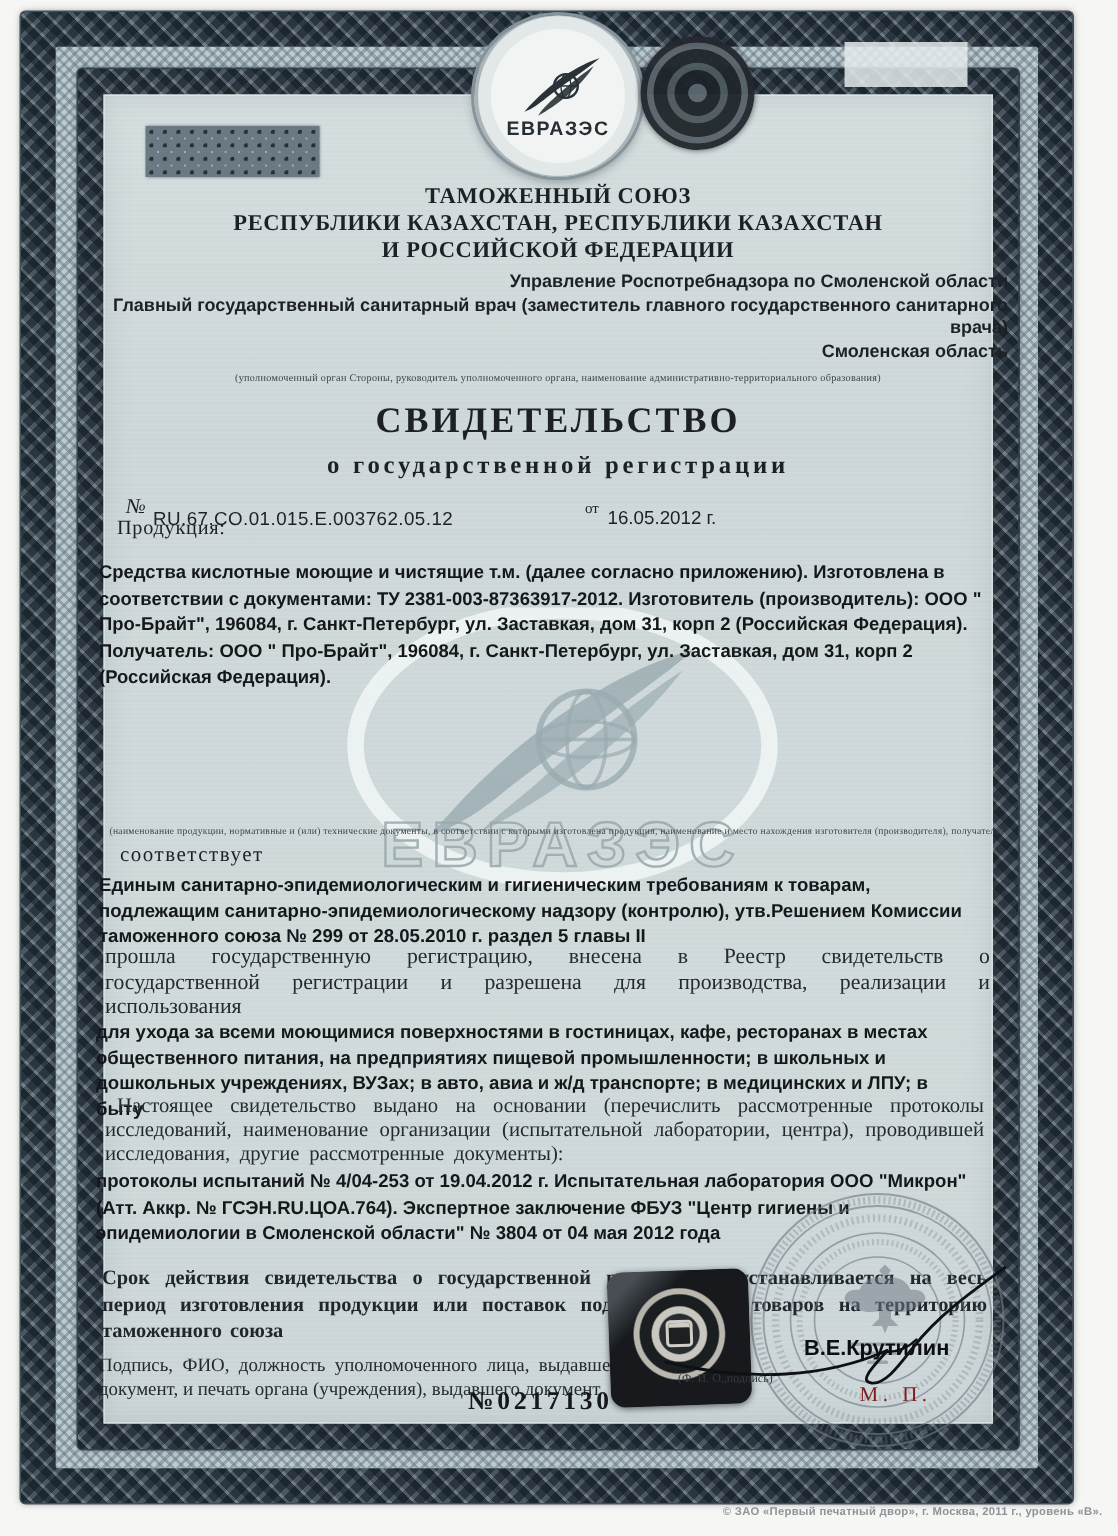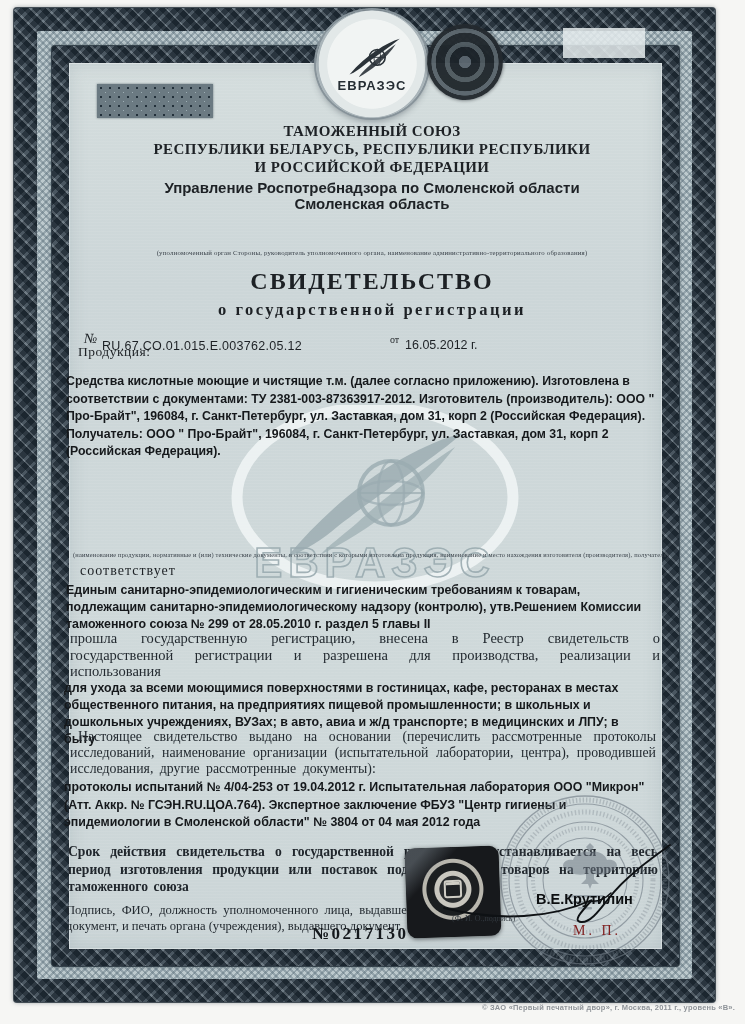--- a/index.html
+++ b/index.html
@@ -49,21 +49,21 @@
   .medallion .em-label{font-family:"Liberation Sans",sans-serif;font-weight:bold;font-size:13px;
     letter-spacing:1px;color:#262e34;margin-top:-2px;}
   .darkstamp{left:427px;top:24px;width:76px;height:76px;border-radius:50%;transform:rotate(8deg);
     background:
       radial-gradient(circle,#5a656e 0 11%,#1d242a 12% 28%,#4e595f 29% 37%,#20272c 38% 54%,#59646b 55% 62%,#23292e 63% 78%,#39434a 79% 86%,#161b1f 87% 100%);
     box-shadow:0 0 4px rgba(20,26,32,.7);opacity:.96;}
   
   .ctr{text-align:center;}
   .union{left:72px;top:122px;width:600px;font-weight:bold;font-size:15px;line-height:18px;letter-spacing:.4px;}
   .authority{left:72px;top:180px;width:600px;font-family:"Liberation Sans",sans-serif;font-weight:bold;
-    font-size:15px;line-height:15.5px;}
+    font-size:12px;line-height:15.5px;text-align:right;}
   .note{font-size:6.8px;color:#3a424a;letter-spacing:.2px;}
   .note1{left:72px;top:249px;width:600px;}
   .title-main{left:72px;top:268px;width:600px;font-weight:bold;font-size:24px;letter-spacing:2px;}
   .title-sub{left:72px;top:300px;width:600px;font-weight:bold;font-size:16.5px;letter-spacing:2.5px;}
   .reg-no-sign{left:84px;top:331px;font-size:14px;font-style:italic;}
   .reg-number{left:102px;top:339px;font-family:"Liberation Sans",sans-serif;font-size:12.5px;letter-spacing:.3px;}
   .reg-from{left:390px;top:334px;font-size:10px;}
   .reg-date{left:405px;top:338px;font-family:"Liberation Sans",sans-serif;font-size:12.5px;}
   .product-label{left:78px;top:344px;font-size:13.5px;letter-spacing:.5px;}
   .sansblock{font-family:"Liberation Sans",sans-serif;font-weight:bold;color:#15181b;}
@@ -137,25 +137,26 @@
       <circle cx="58" cy="32" r="12" fill="none" stroke="#2a3238" stroke-width="2.4"></circle>
       <ellipse cx="58" cy="32" rx="5" ry="12" fill="none" stroke="#2a3238" stroke-width="1.4"></ellipse>
       <line x1="46" y1="32" x2="70" y2="32" stroke="#2a3238" stroke-width="1.4"></line>
     </svg>
     <div class="em-label">ЕВРАЗЭС</div>
   </div>
   <div class="abs darkstamp"></div>
 
   <div class="abs union ctr">
     <div>ТАМОЖЕННЫЙ СОЮЗ</div>
-    <div>РЕСПУБЛИКИ БЕЛАРУСЬ, РЕСПУБЛИКИ РЕСПУБЛИКИ</div>
+    <div>РЕСПУБЛИКИ КАЗАХСТАН, РЕСПУБЛИКИ КАЗАХСТАН</div>
     <div>И РОССИЙСКОЙ ФЕДЕРАЦИИ</div>
   </div>
   <div class="abs authority ctr">
     <div>Управление Роспотребнадзора по Смоленской области</div>
+    <div>Главный государственный санитарный врач (заместитель главного государственного санитарного врача)</div>
     <div>Смоленская область</div>
   </div>
   <div class="abs note note1 ctr">(уполномоченный орган Стороны, руководитель уполномоченного органа, наименование административно-территориального образования)</div>
 
   <div class="abs title-main ctr">СВИДЕТЕЛЬСТВО</div>
   <div class="abs title-sub ctr">о государственной регистрации</div>
 
   <div class="abs reg-no-sign">№</div>
   <div class="abs reg-number">RU.67.CO.01.015.E.003762.05.12</div>
   <div class="abs reg-from">от</div>

